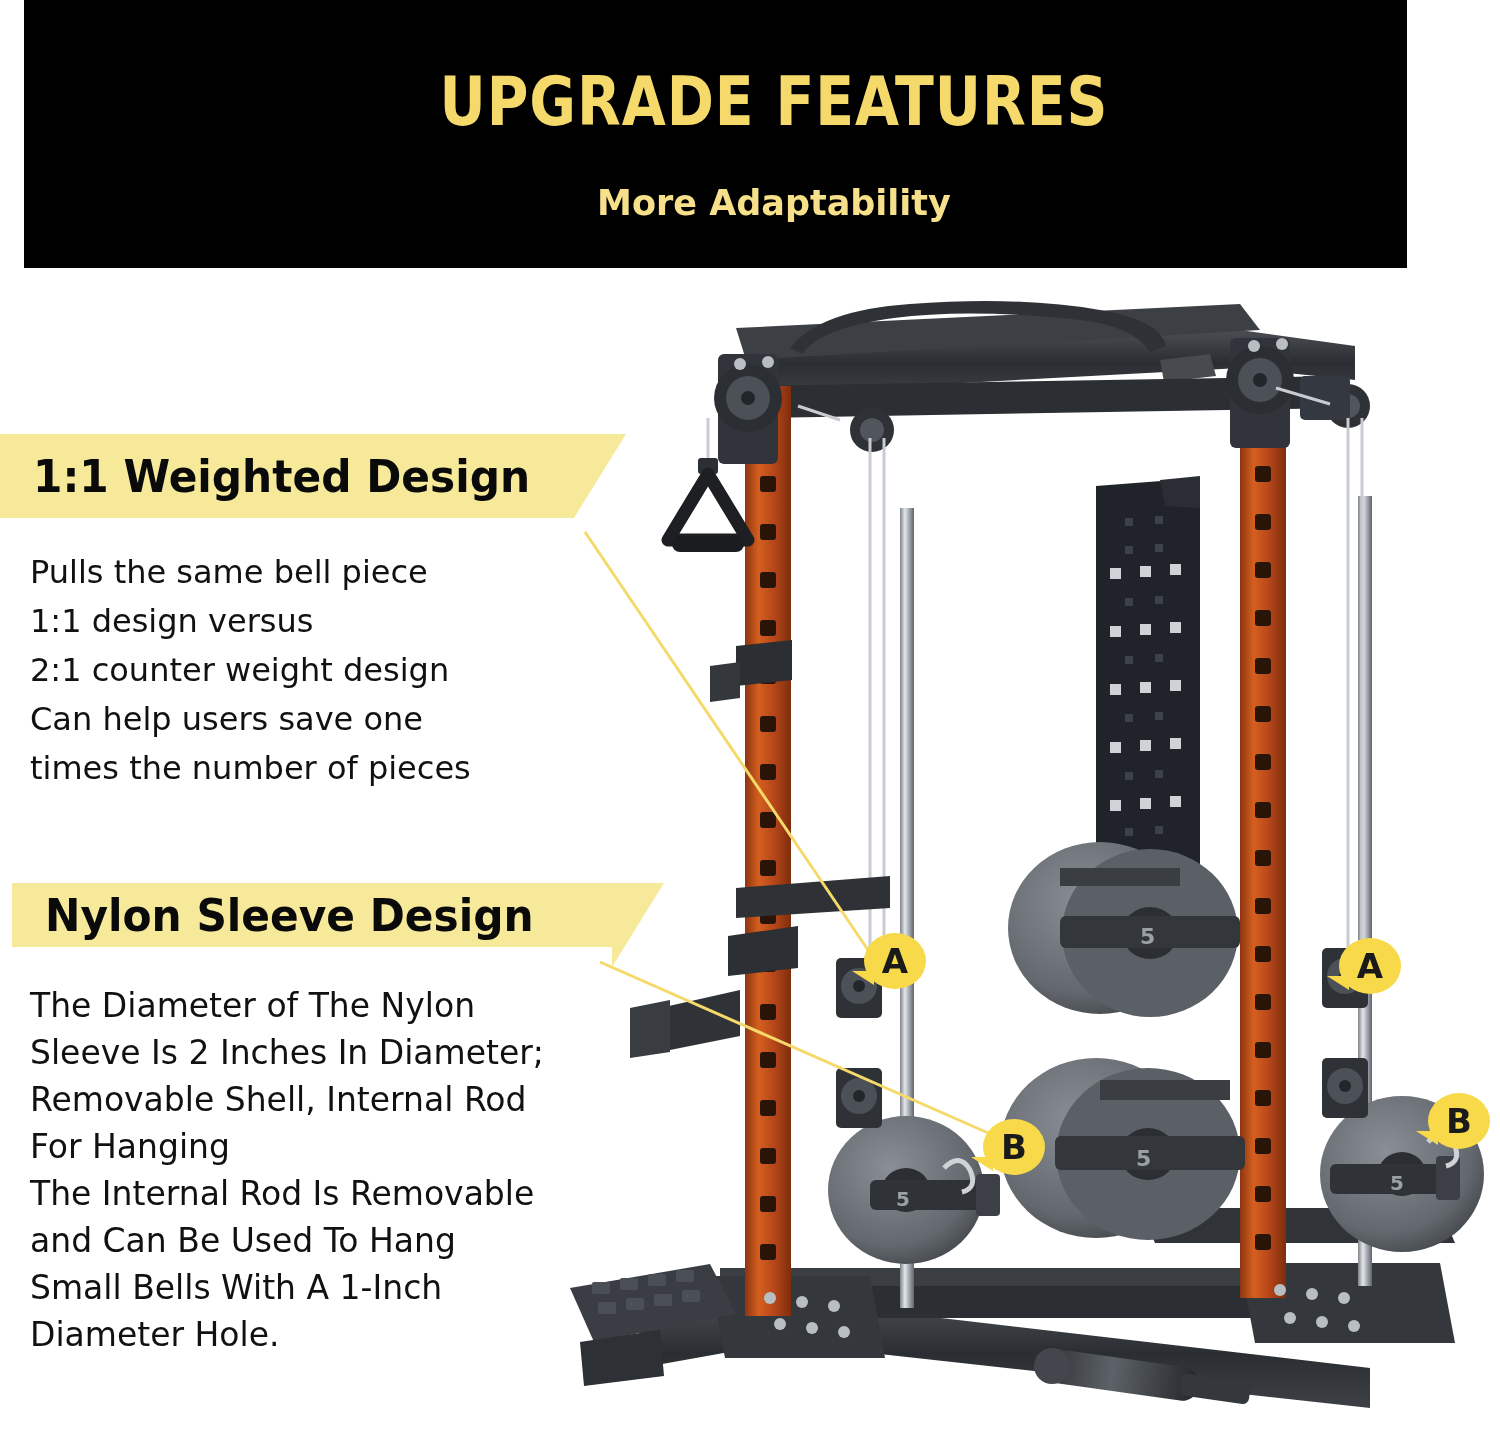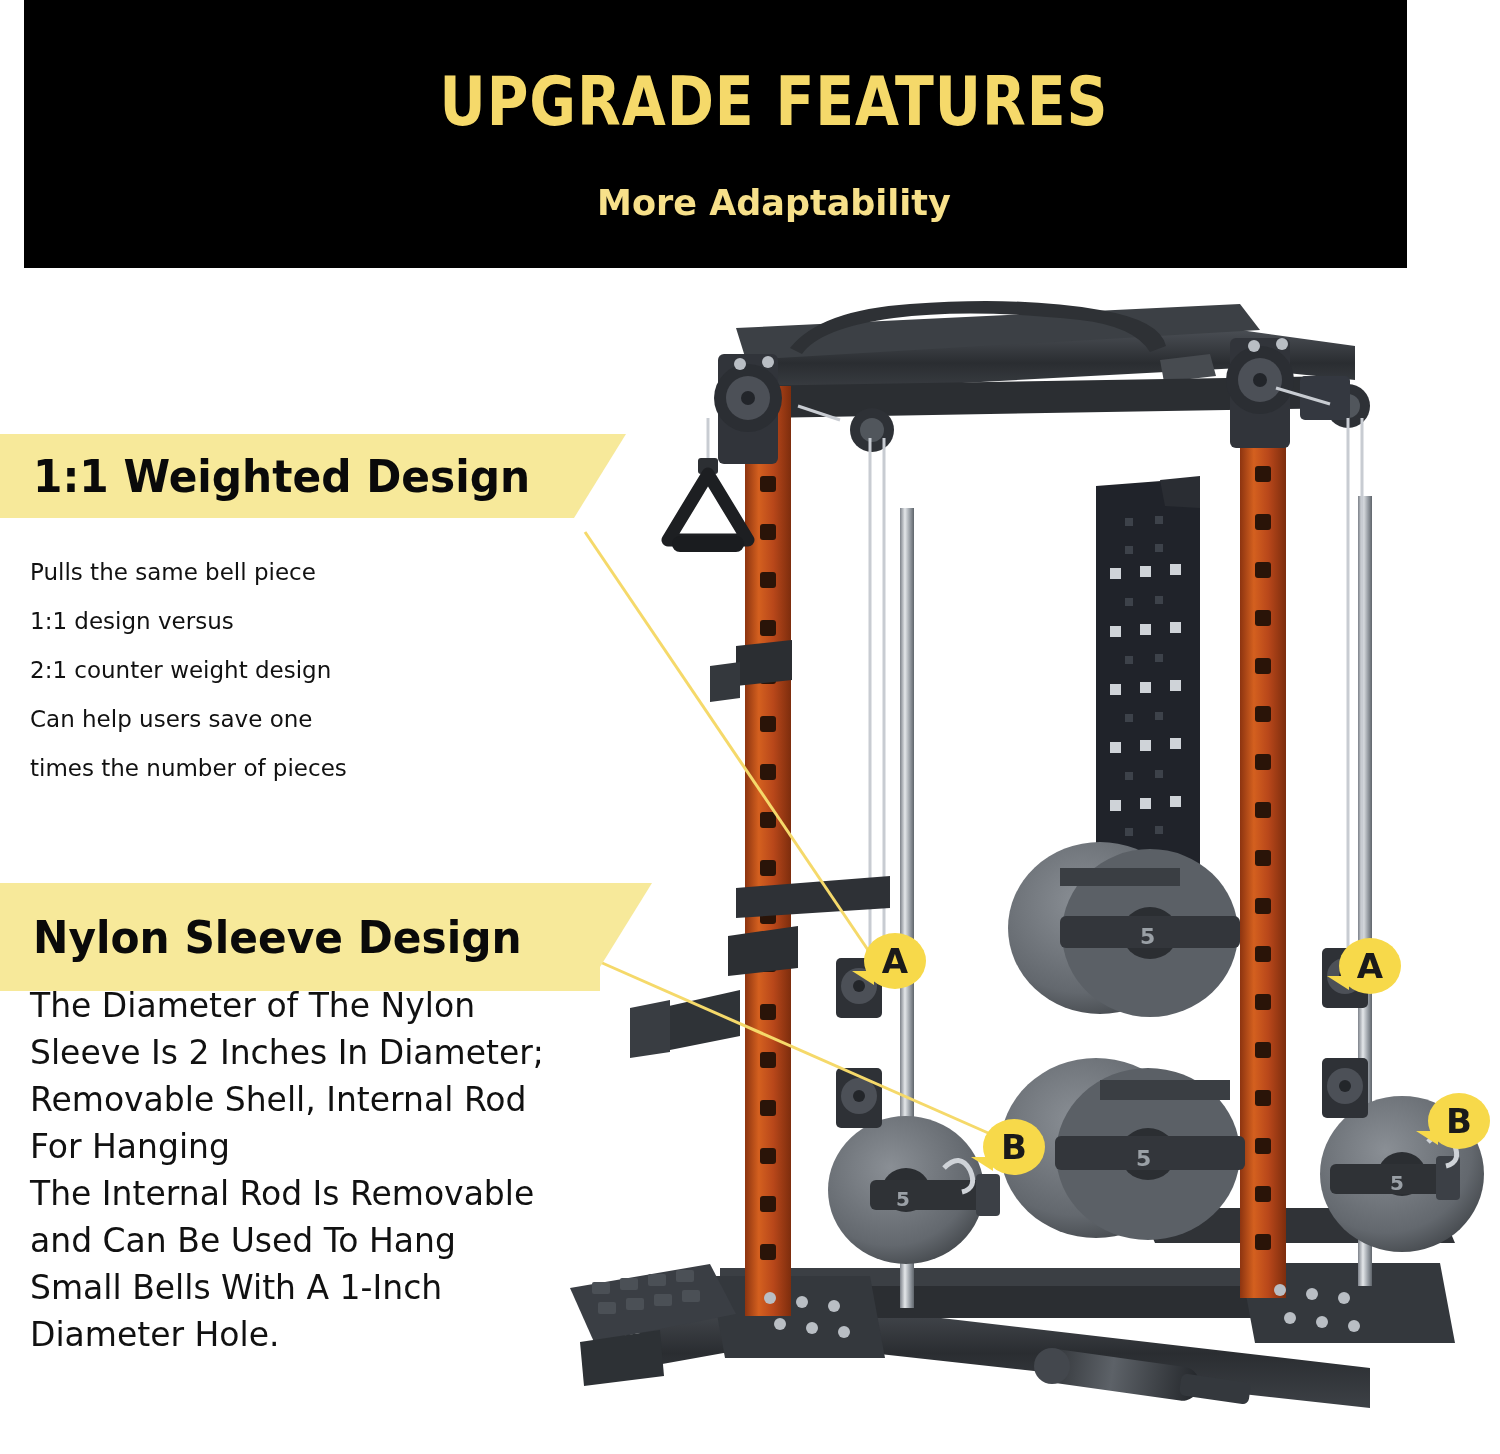--- a/index.html
+++ b/index.html
@@ -70,28 +70,28 @@
   .banner .wedge {
     position: absolute;
     right: -52px; top: 0;
     width: 0; height: 0;
     border-top: 0 solid transparent;
     border-left: 52px solid #f7e99a;
     border-bottom: 84px solid transparent;
   }
 
   #banner1 { left: 0; top: 434px; width: 574px; height: 84px; }
-  #banner2 { left: 0; top: 883px; width: 600px; height: 108px; }
+  #banner2 { left: 12px; top: 883px; width: 600px; height: 64px; }
 
   
   .para {
     position: absolute;
     color: #111111;
     font-family: "DejaVu Sans", sans-serif;
-    font-size: 23px;
+    font-size: 32px;
     line-height: 49px;
     white-space: pre-line;
   }
   #para1 { left: 30px; top: 548px; width: 600px; }
   #para2 { left: 30px; top: 982px; width: 620px; font-size: 33px; line-height: 47px; }
 
   
   .leader {
     position: absolute;
     left: 0; top: 0;

